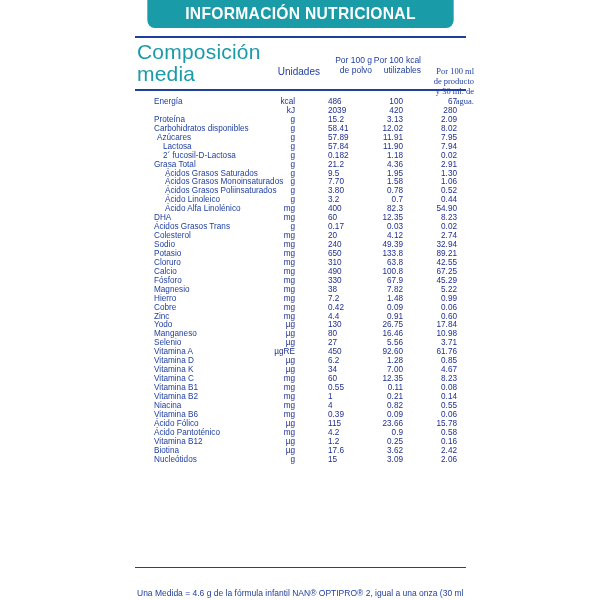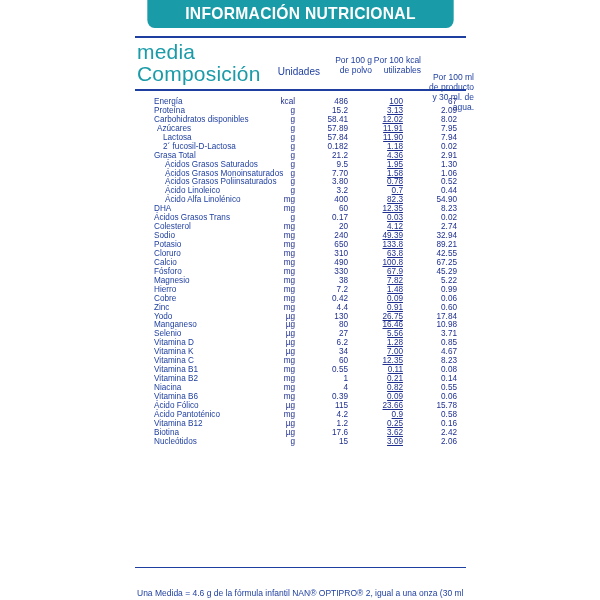--- a/index.html
+++ b/index.html
@@ -13,45 +13,45 @@
   .rule-top { position:absolute; left:135px; top:36px; width:331px; height:2px; background:#1f3fa0; }
   .rule-mid { position:absolute; left:135px; top:89px; width:331px; height:2px; background:#1f3fa0; }
   .rule-bot { position:absolute; left:135px; top:567px; width:331px; height:1px; background:#1f3fa0; }
   .title { position:absolute; left:137px; top:41px; font-size:21px; line-height:22px;
            color:#1a9ba8; font-weight:normal; letter-spacing:0.2px; }
   .colhdr { position:absolute; top:44px; font-size:8.5px; line-height:10px; color:#1f3fa0;
             text-align:right; font-family:"Liberation Sans", sans-serif;margin-top:11px; }
   .colhdr.units { left:276px; top:56px; width:44px; font-size:10px; }
   .colhdr.c1 { left:324px; width:48px; }
   .colhdr.c2 { left:373px; width:48px; }
-  .colhdr.c3 { left:418px; width:56px; top:61px; }
+  .colhdr.c3 { left:418px; width:56px; top:55px;font-family:Liberation Serif, serif; }
   .rows { position:absolute; left:0; top:97px; width:600px; }
   .row { position:relative; height:8.95px; font-size:8.2px; line-height:9px; white-space:nowrap; }
   .row .name { position:absolute; left:154px; color:#1f3fa0; }
   .row .name.i1 { left:157px; }
   .row .name.i2 { left:163px; }
   .row .name.i3 { left:165px; }
   .row .unit { position:absolute; left:265px; width:30px; text-align:right; }
-  .row .v1 { position:absolute; left:310px; width:38px; text-align:right; }
-  .row .v2 { position:absolute; left:370px; width:33px; text-align:right;text-decoration:underline; }
+  .row .v1 { position:absolute; left:328px; width:38px; text-align:left; }
+  .row .v2 { position:absolute; left:370px; width:33px; text-align:right; }
   .row .v3 { position:absolute; left:425px; width:32px; text-align:right; }
   .footnote { position:absolute; left:137px; top:571px; width:330px; font-size:8.5px;
               line-height:12px; color:#1f3fa0;margin-top:16px; }
 </style>
 </head>
 <body>
 
 <div class="banner">
   <span>INFORMACIÓN NUTRICIONAL</span>
 </div>
 <div class="rule-top"></div>
 
 <div class="title">
+  <div>Composición</div>
   <div>media</div>
-  <div>Composición</div>
 </div>
 
 <div class="colhdr units">Unidades</div>
 <div class="colhdr c1">
   <div>Por 100 g</div>
   <div>de polvo</div>
 </div>
 <div class="colhdr c2">
   <div>Por 100 kcal</div>
   <div>utilizables</div>
@@ -66,20 +66,27 @@
 
 <div class="rows" id="rows">
     <div class="row">
       <span class="name">Energía</span>
       <span class="unit">kcal</span>
       <span class="v1">486</span>
       <span class="v2">100</span>
       <span class="v3">67</span>
     </div>
     <div class="row">
+      <span class="name"></span>
+      <span class="unit">kJ</span>
+      <span class="v1">2039</span>
+      <span class="v2">420</span>
+      <span class="v3">280</span>
+    </div>
+    <div class="row">
       <span class="name">Proteína</span>
       <span class="unit">g</span>
       <span class="v1">15.2</span>
       <span class="v2">3.13</span>
       <span class="v3">2.09</span>
     </div>
     <div class="row">
       <span class="name">Carbohidratos disponibles</span>
       <span class="unit">g</span>
       <span class="v1">58.41</span>
@@ -248,20 +255,27 @@
       <span class="v3">10.98</span>
     </div>
     <div class="row">
       <span class="name">Selenio</span>
       <span class="unit">µg</span>
       <span class="v1">27</span>
       <span class="v2">5.56</span>
       <span class="v3">3.71</span>
     </div>
     <div class="row">
+      <span class="name">Vitamina A</span>
+      <span class="unit">µgRE</span>
+      <span class="v1">450</span>
+      <span class="v2">92.60</span>
+      <span class="v3">61.76</span>
+    </div>
+    <div class="row">
       <span class="name">Vitamina D</span>
       <span class="unit">µg</span>
       <span class="v1">6.2</span>
       <span class="v2">1.28</span>
       <span class="v3">0.85</span>
     </div>
     <div class="row">
       <span class="name">Vitamina K</span>
       <span class="unit">µg</span>
       <span class="v1">34</span>

